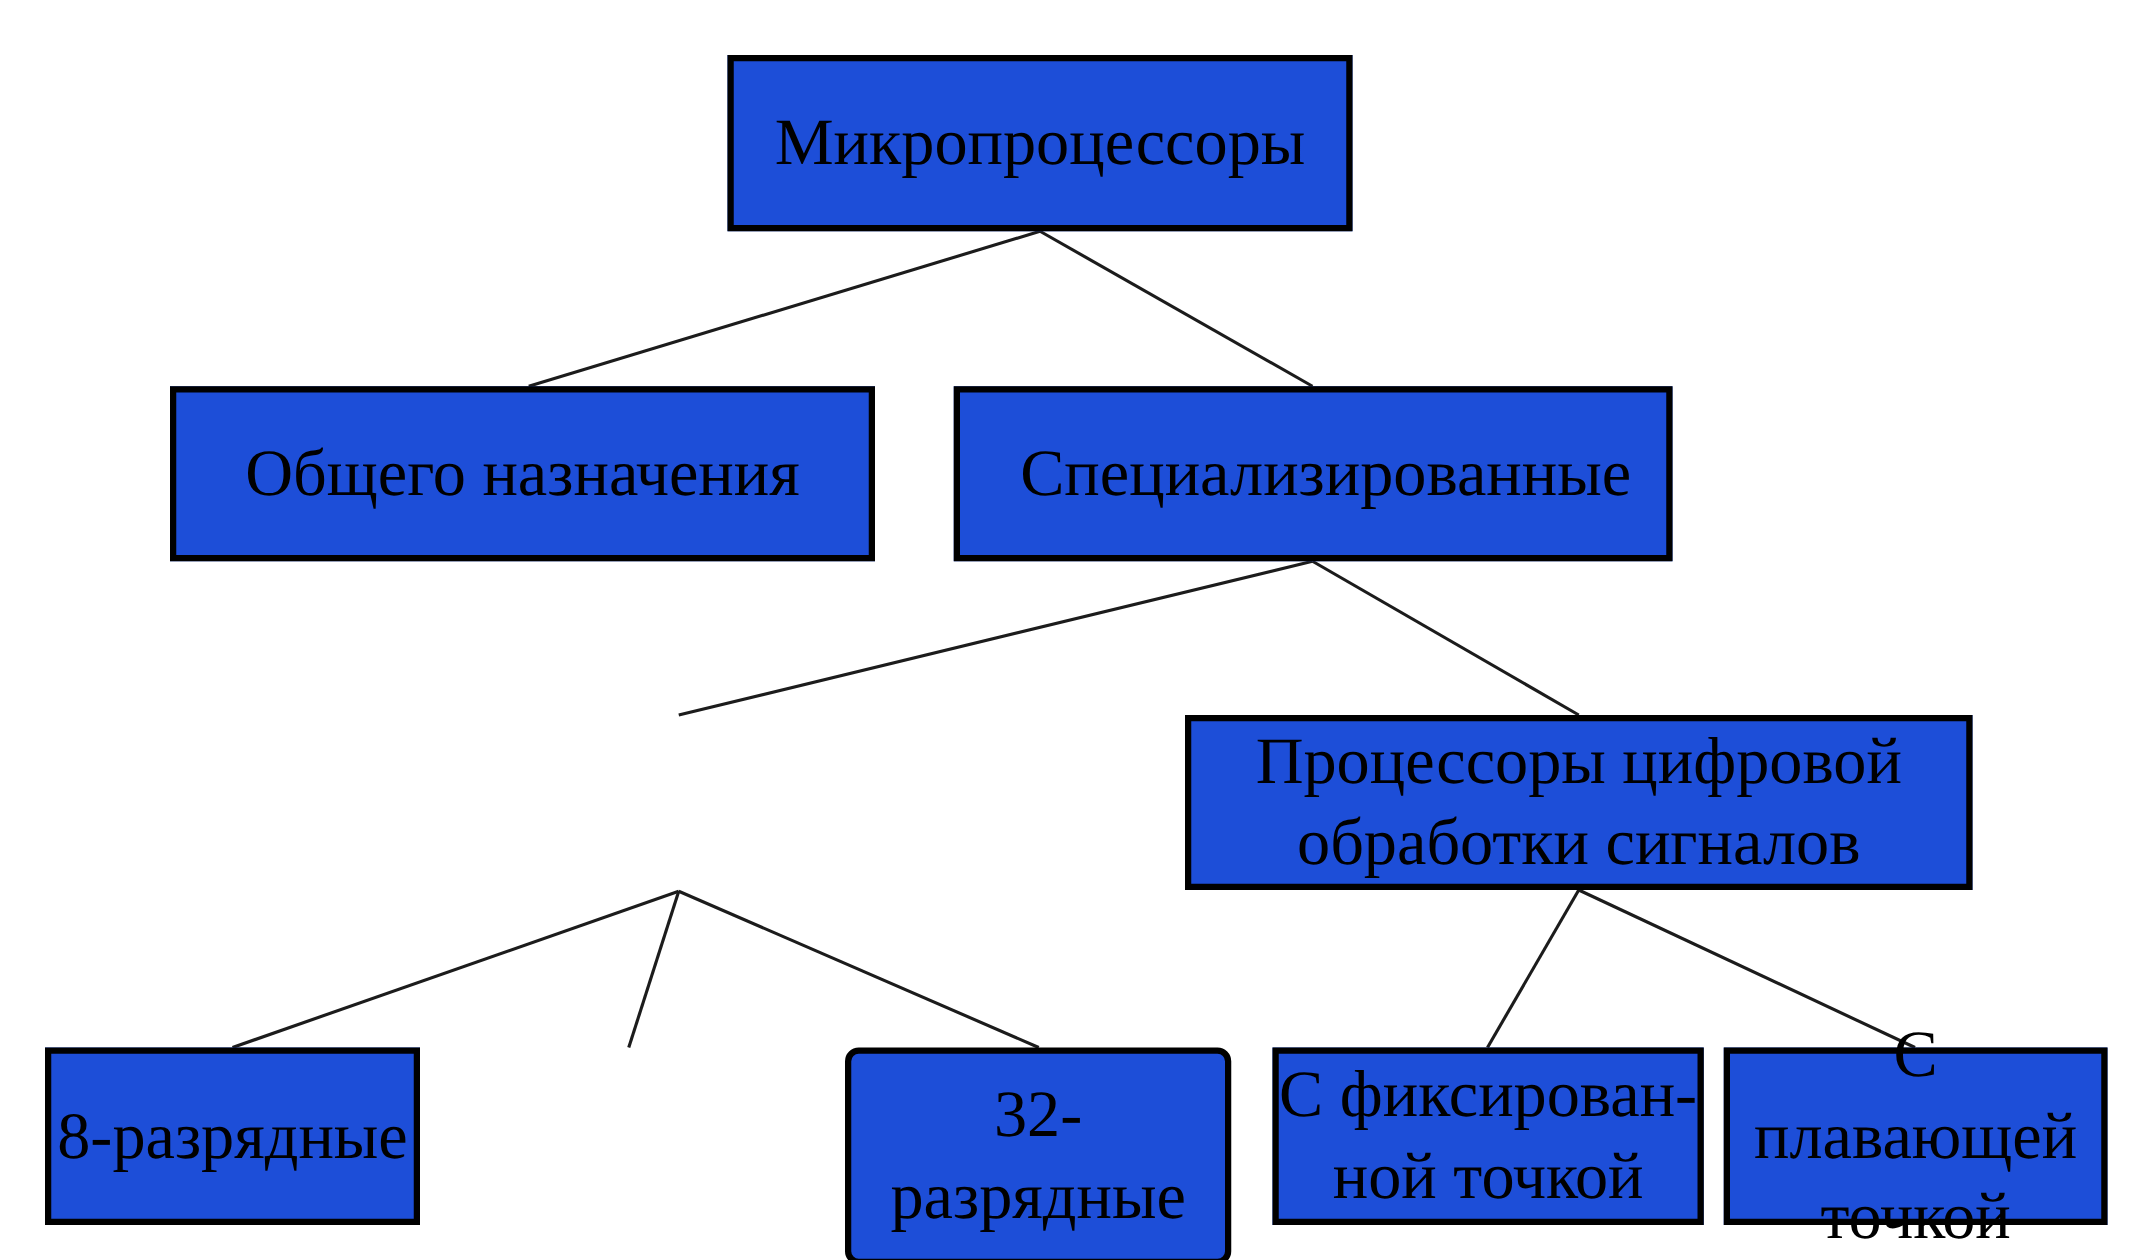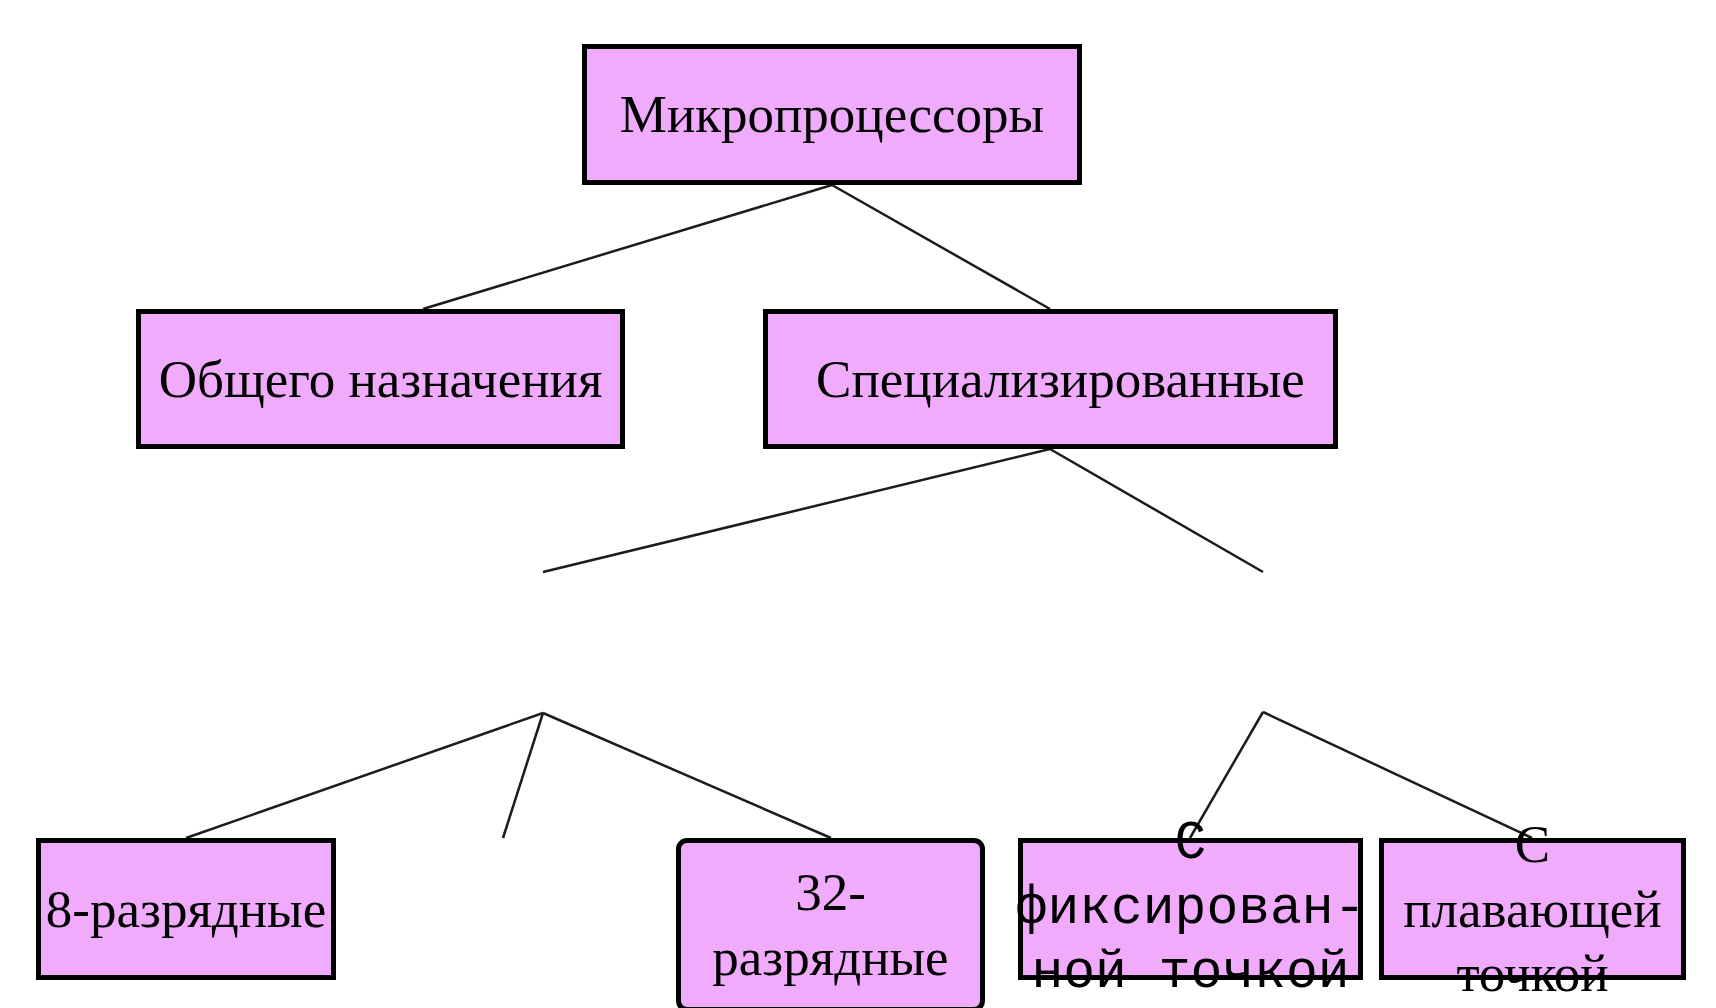--- a/index.html
+++ b/index.html
@@ -23,40 +23,40 @@
     height: 1008px;
   }
   #edges line {
     stroke: #1c1c1c;
     stroke-width: 2.5;
   }
   .node {
     position: absolute;
     box-sizing: border-box;
     border: 5px solid #000000;
-    background: #f0abfc;
+    background: #1d4ed8;
     color: #000000;
     display: flex;
     align-items: center;
     justify-content: center;
     text-align: center;
     font-size: 53px;
     line-height: 1.22;
     white-space: pre-line;
   }
   
   .n-root       { left: 582px;  top: 44px;  width: 500px; height: 141px; }
-  .n-general    { left: 136px;  top: 309px; width: 489px; height: 140px; }
+  .n-general    { left: 136px;  top: 309px; width: 564px; height: 140px; }
   .n-special    { left: 763px;  top: 309px; width: 575px; height: 140px; padding-left: 20px; }
   .n-mcu        { left: 270px;  top: 572px; width: 547px; height: 141px; }
   .n-dsp        { left: 948px;  top: 572px; width: 630px; height: 140px; }
   .n-bit8       { left: 36px;   top: 838px; width: 300px; height: 142px; }
   .n-bit16      { left: 348px;  top: 838px; width: 312px; height: 142px; }
   .n-bit32      { left: 676px;  top: 838px; width: 309px; height: 174px; border-radius: 11px; }
-  .n-fixed      { left: 1018px; top: 838px; width: 345px; height: 142px; font-family: Liberation Mono, monospace; }
+  .n-fixed      { left: 1018px; top: 838px; width: 345px; height: 142px; }
   .n-floating   { left: 1379px; top: 838px; width: 307px; height: 142px; }
 </style>
 </head>
 <body>
 
 <div id="canvas">
 
   <svg id="edges" viewBox="0 0 1716 1008" xmlns="http://www.w3.org/2000/svg">
     <line x1="832" y1="185" x2="423" y2="309"></line>
     <line x1="832" y1="185" x2="1050" y2="309"></line>
@@ -65,20 +65,22 @@
     <line x1="543" y1="713" x2="186" y2="838"></line>
     <line x1="543" y1="713" x2="503" y2="838"></line>
     <line x1="543" y1="713" x2="831" y2="838"></line>
     <line x1="1263" y1="712" x2="1190" y2="838"></line>
     <line x1="1263" y1="712" x2="1532" y2="838"></line>
   </svg>
 
   <div class="node n-root">Микропроцессоры</div>
   <div class="node n-general">Общего назначения</div>
   <div class="node n-special">Специализированные</div>
+  <div class="node n-dsp">Процессоры цифровой
+обработки сигналов</div>
   <div class="node n-bit8">8-разрядные</div>
   <div class="node n-bit32">32-разрядные</div>
   <div class="node n-fixed">С фиксирован-
 ной точкой</div>
   <div class="node n-floating">С плавающей
 точкой</div>
 
 </div>
 
 </body></html>

